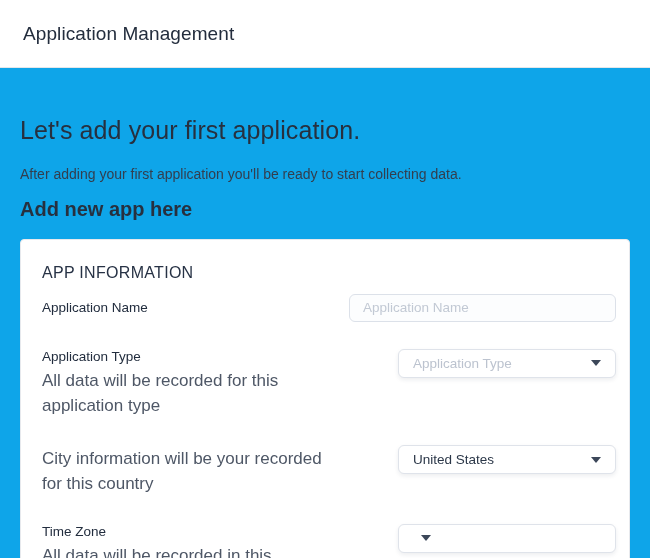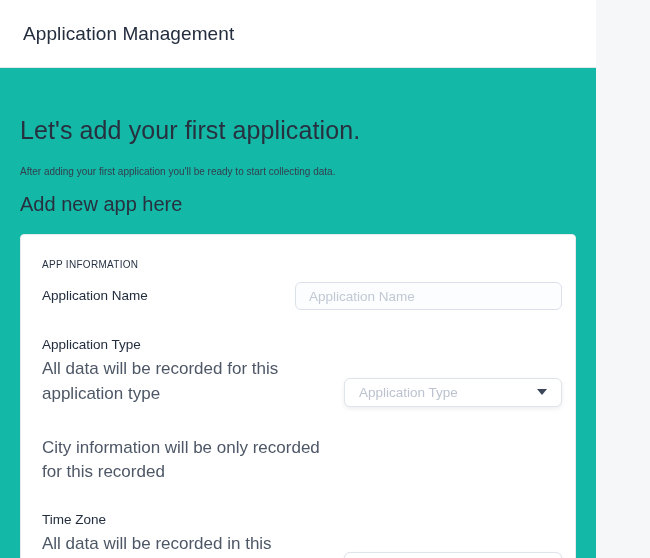--- a/index.html
+++ b/index.html
@@ -1,21 +1,21 @@
 <!DOCTYPE html>
 <html><head>
 <meta charset="utf-8">
 <style>
   * { margin: 0; padding: 0; box-sizing: border-box; }
   html, body { width: 650px; height: 558px; overflow: hidden; }
   body {
     font-family: "Liberation Sans", "DejaVu Sans", sans-serif;
     background: #f6f7f9;
   }
-  .screen { width: 596px; height: 558px; overflow: hidden; display: flex; flex-direction: column; }
+  .screen { width: 650px; height: 558px; overflow: hidden; display: flex; flex-direction: column; }
 
   
   .app-header {
     background: #ffffff;
     height: 68px;
     flex: 0 0 68px;
     border-bottom: 1px solid #e4e7ea;
     display: flex;
     align-items: center;
     padding-left: 23px;
@@ -23,67 +23,67 @@
   .app-header h1 {
     font-size: 19px;
     font-weight: 500;
     color: #232d3d;
     letter-spacing: 0.1px;
   }
 
   
   .main {
     flex: 1 1 auto;
-    background: #14b8a6;
+    background: #0ea5e9;
     padding: 0 20px;
     overflow: hidden;
   }
   .hero-heading {
     margin-top: 47px;
     font-size: 25px;
     line-height: 1.2;
     font-weight: 500;
     color: #27303f;
     letter-spacing: 0.1px;
   }
   .hero-sub {
     margin-top: 21px;
-    font-size: 10px;
+    font-size: 14px;
     line-height: 1.2;
     font-weight: 400;
     color: #333e4e;
   }
   .section-heading {
     margin-top: 15px;
     font-size: 20px;
     line-height: 1.15;
-    font-weight: 400;
+    font-weight: 700;
     color: #27303f;
   }
 
   
   .card {
     margin-top: 18px;
     background: #ffffff;
     border: 1px solid #e7e9ed;
     border-radius: 4px;
     height: 560px; 
     padding: 24px 13px 30px 21px;
   }
   .form-section-title {
-    font-size: 10px;
+    font-size: 16px;
     font-weight: 500;
     color: #273245;
     letter-spacing: 0.3px;
   }
 
   .form-row {
     display: flex;
     justify-content: space-between;
-    align-items: flex-end;
+    align-items: flex-start;
     margin-top: 26px;
   }
   .form-row.center { align-items: center; margin-top: 12px; gap: 13px; }
   .label-col { max-width: 302px; padding-right: 10px; }
   .field-label {
     display: block;
     font-size: 13.5px;
     font-weight: 500;
     color: #222d3e;
     line-height: 1.35;
@@ -170,21 +170,25 @@
           <div class="field-helper">All data will be recorded for this application type</div>
         </div>
         <div class="dropdown">
           <span class="dropdown-value placeholder">Application Type</span>
           <span class="caret"></span>
         </div>
       </div>
 
       <div class="form-row">
         <div class="label-col">
-          <div class="field-helper">City information will be only recorded for this recorded</div>
+          <div class="field-helper">City information will be your recorded for this country</div>
+        </div>
+        <div class="dropdown">
+          <span class="dropdown-value">United States</span>
+          <span class="caret"></span>
         </div>
       </div>
 
       <div class="form-row">
         <div class="label-col">
           <span class="field-label">Time Zone</span>
           <div class="field-helper">All data will be recorded in this timezone</div>
         </div>
         <div class="dropdown">
           <span class="caret"></span>

